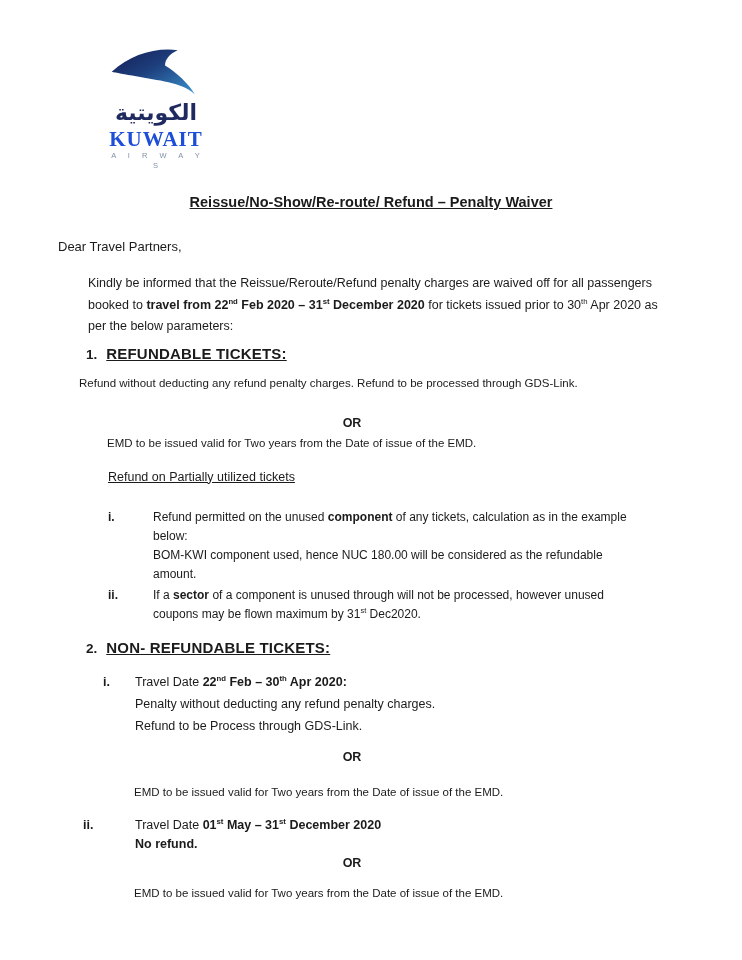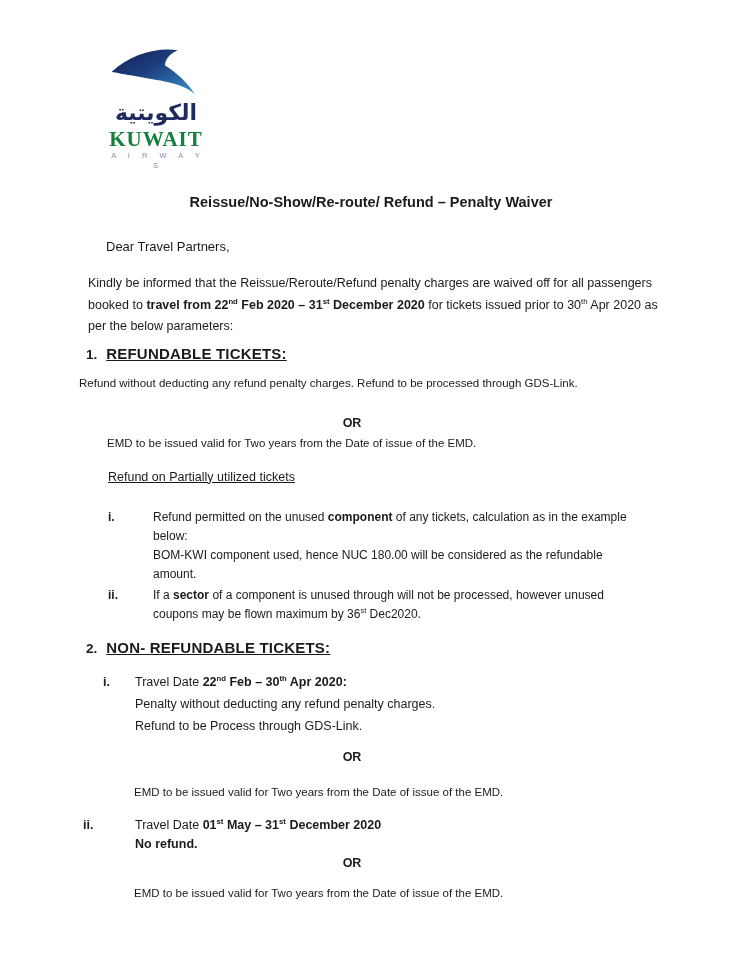--- a/index.html
+++ b/index.html
@@ -10,30 +10,30 @@
   .b{font-weight:bold;}
   .it{font-style:italic;}
   sup{font-size:0.62em;line-height:0;vertical-align:super;}
 
   
   .logo{margin:42px 0 0 106px;width:100px;text-align:center;}
   .bird{display:block;width:94px;height:56px;margin:0 auto;}
   .arabic{font-family:"DejaVu Sans",sans-serif;font-size:22px;font-weight:bold;
           color:#1f2a5e;line-height:30px;}
   .kuwait{font-family:"Liberation Serif",serif;font-size:21px;font-weight:700;
-          letter-spacing:1px;color:#15803d;line-height:22px;}
+          letter-spacing:1px;color:#1d4ed8;line-height:22px;}
   .airways{font-size:7.5px;letter-spacing:5px;color:#8390a9;line-height:10px;
            margin-top:1px;padding-left:4px;}
 
   .date{margin-top:-16px;text-align:right;padding-right:94px;font-size:13px;}
 
   .title-row{text-align:center;margin-top:22px;}
-  .title{font-size:14.5px;font-weight:bold;}
+  .title{font-size:14.5px;font-weight:bold;text-decoration:underline;}
 
-  .salutation{margin:28px 0 0 106px;font-size:13px;}
+  .salutation{margin:28px 0 0 58px;font-size:13px;}
 
   .intro{margin:19px 0 0 88px;font-size:12.5px;line-height:21.5px;}
   .intro .line{white-space:nowrap;}
 
   .sec-heading{margin-left:86px;font-size:15px;font-weight:bold;}
   .sec-heading .num{font-size:13.5px;margin-right:9px;}
   .sec-heading .headtext{text-decoration:underline;letter-spacing:.2px;}
   .h1row{margin-top:7px;}
   .h2row{margin-top:15px;}
 
@@ -118,21 +118,21 @@
       <div class="line"><span>below:</span></div>
       <div class="line"><span>BOM-KWI component used, hence NUC 180.00 will be considered as the refundable</span></div>
       <div class="line"><span>amount.</span></div>
     </div>
   </div>
 
   <div class="ritem item2">
     <span class="marker">ii.</span>
     <div class="rlines">
       <div class="line"><span> If a </span><span class="b">sector</span><span> of a component is unused through will not be processed, however unused</span></div>
-      <div class="line"><span>coupons may be flown maximum by 36</span><sup>st</sup><span> Dec2020.</span></div>
+      <div class="line"><span>coupons may be flown maximum by 31</span><sup>st</sup><span> Dec2020.</span></div>
     </div>
   </div>
 
   <div class="sec-heading h2row">
     <span class="num">2.</span><span class="headtext">NON- REFUNDABLE TICKETS:</span>
   </div>
 
   <div class="s2item s2i1">
     <span class="marker">i.</span>
     <div class="rlines">

